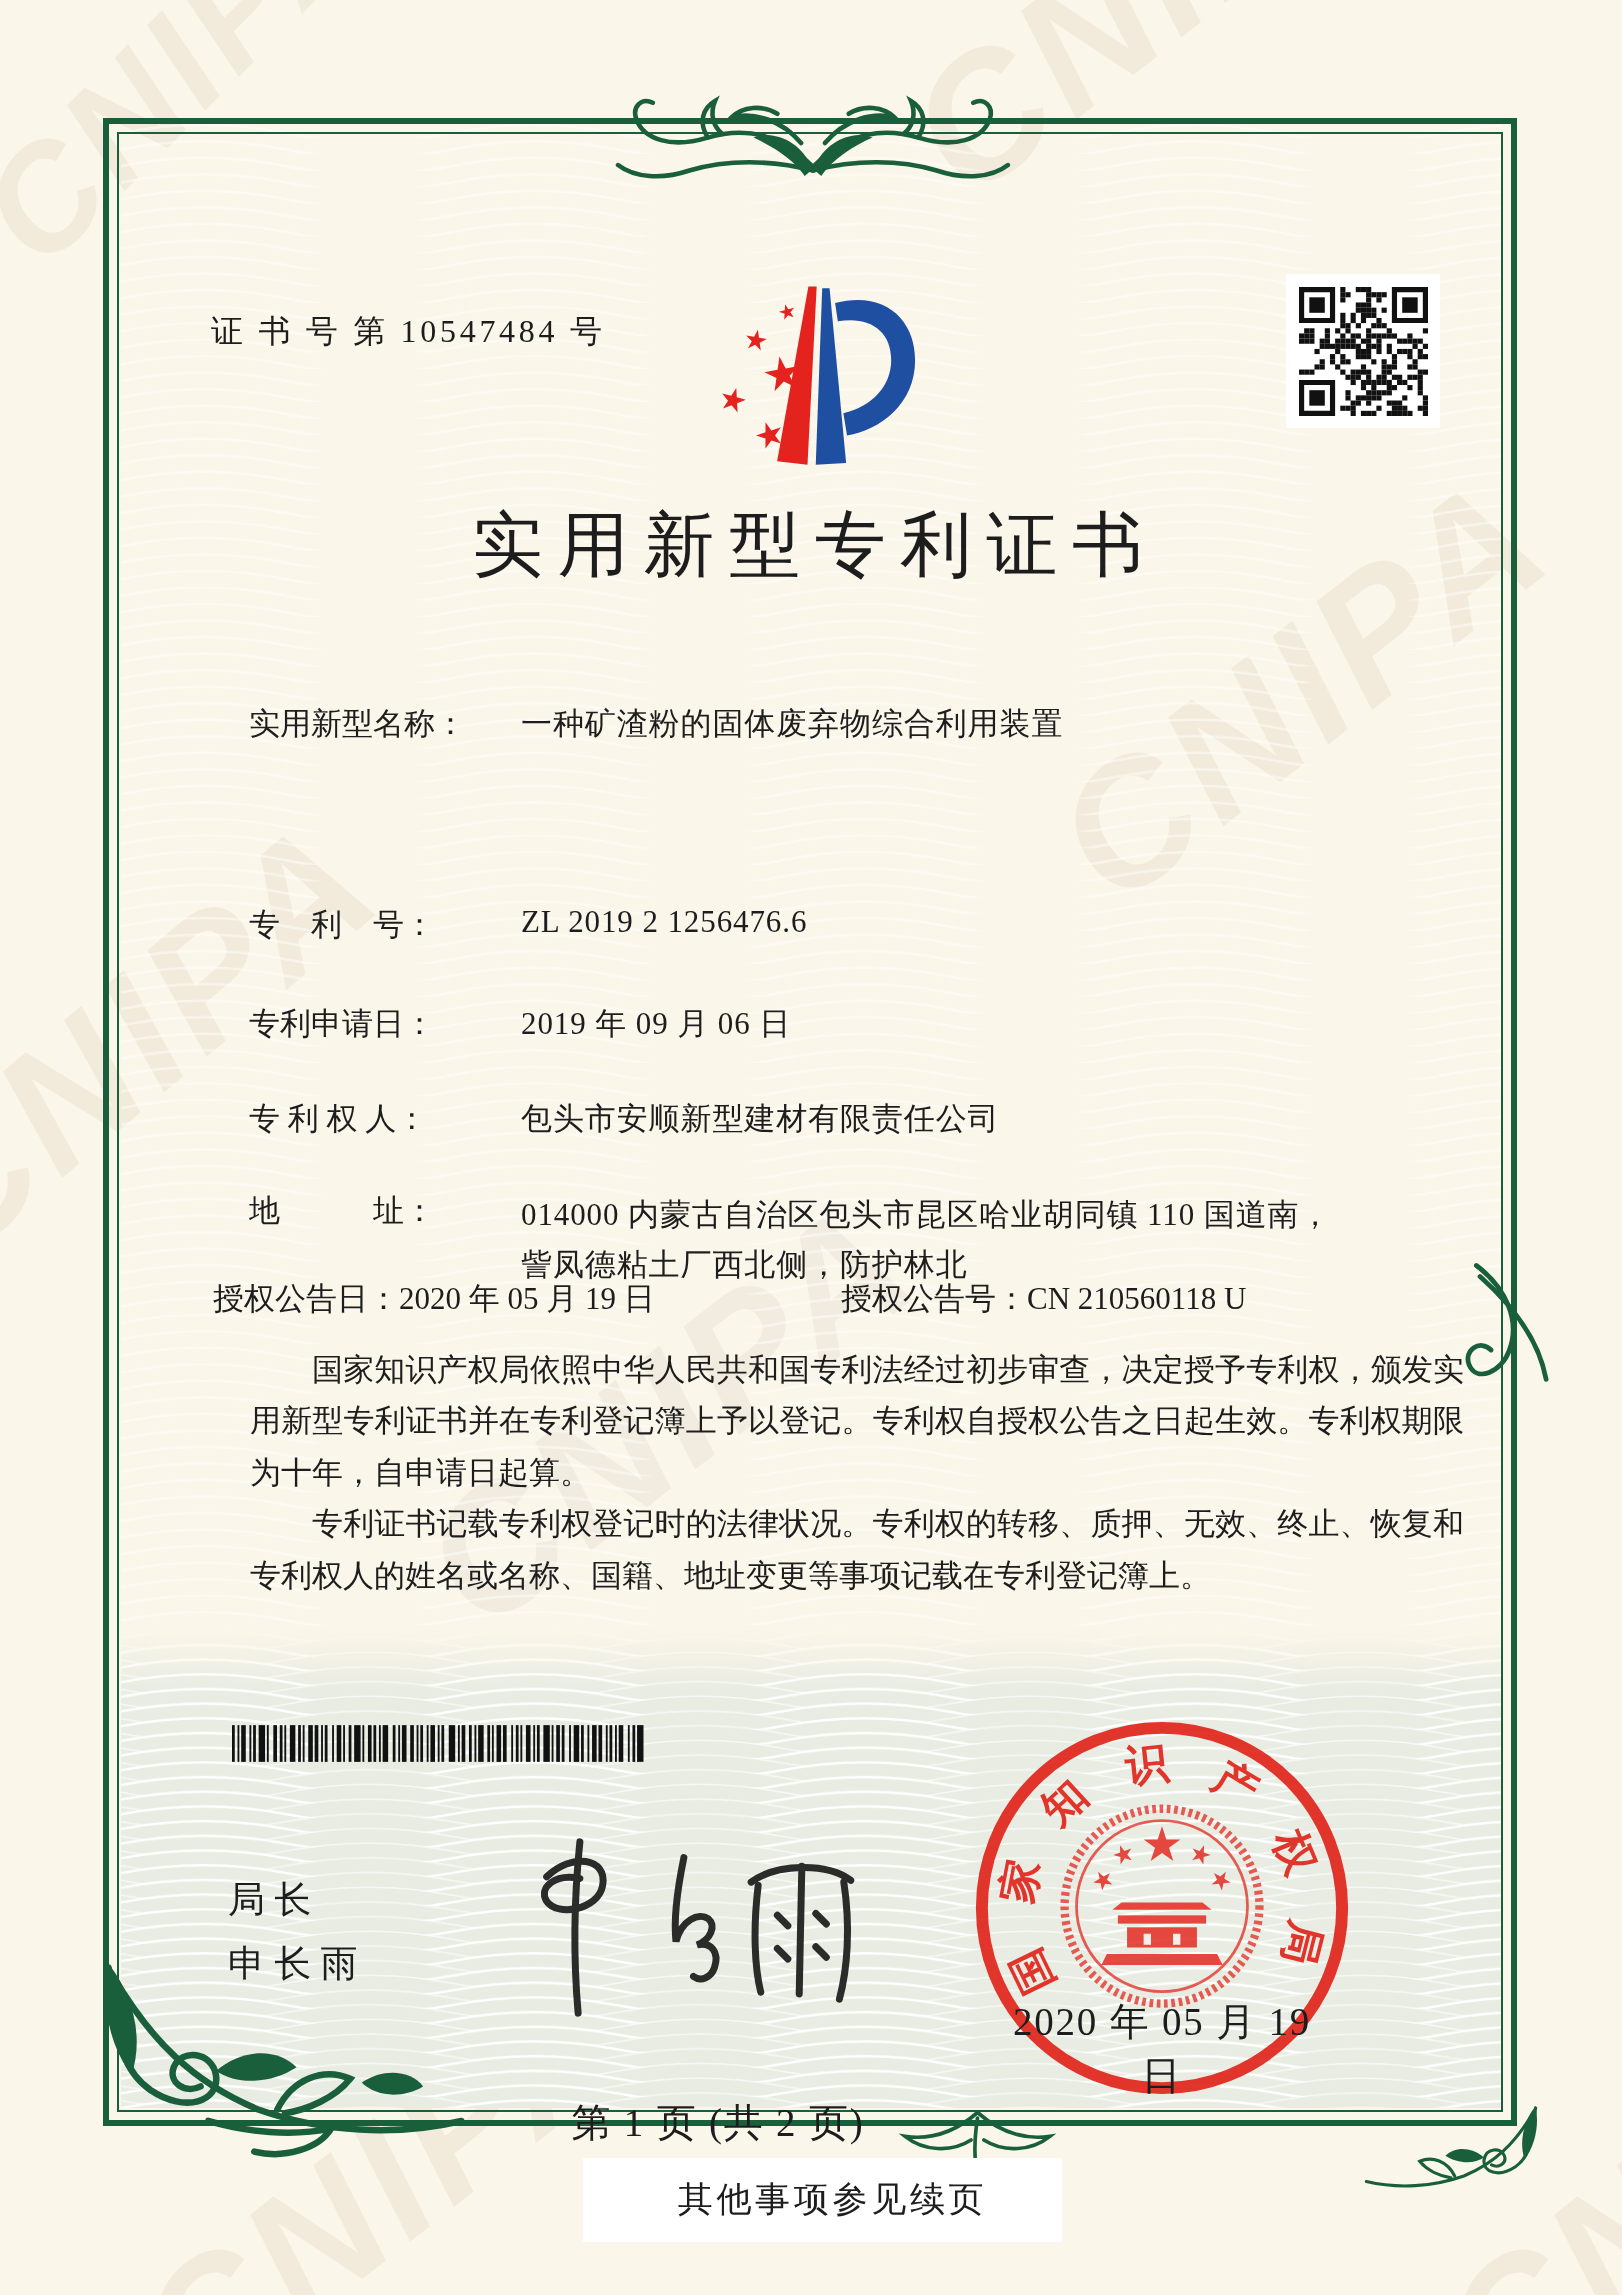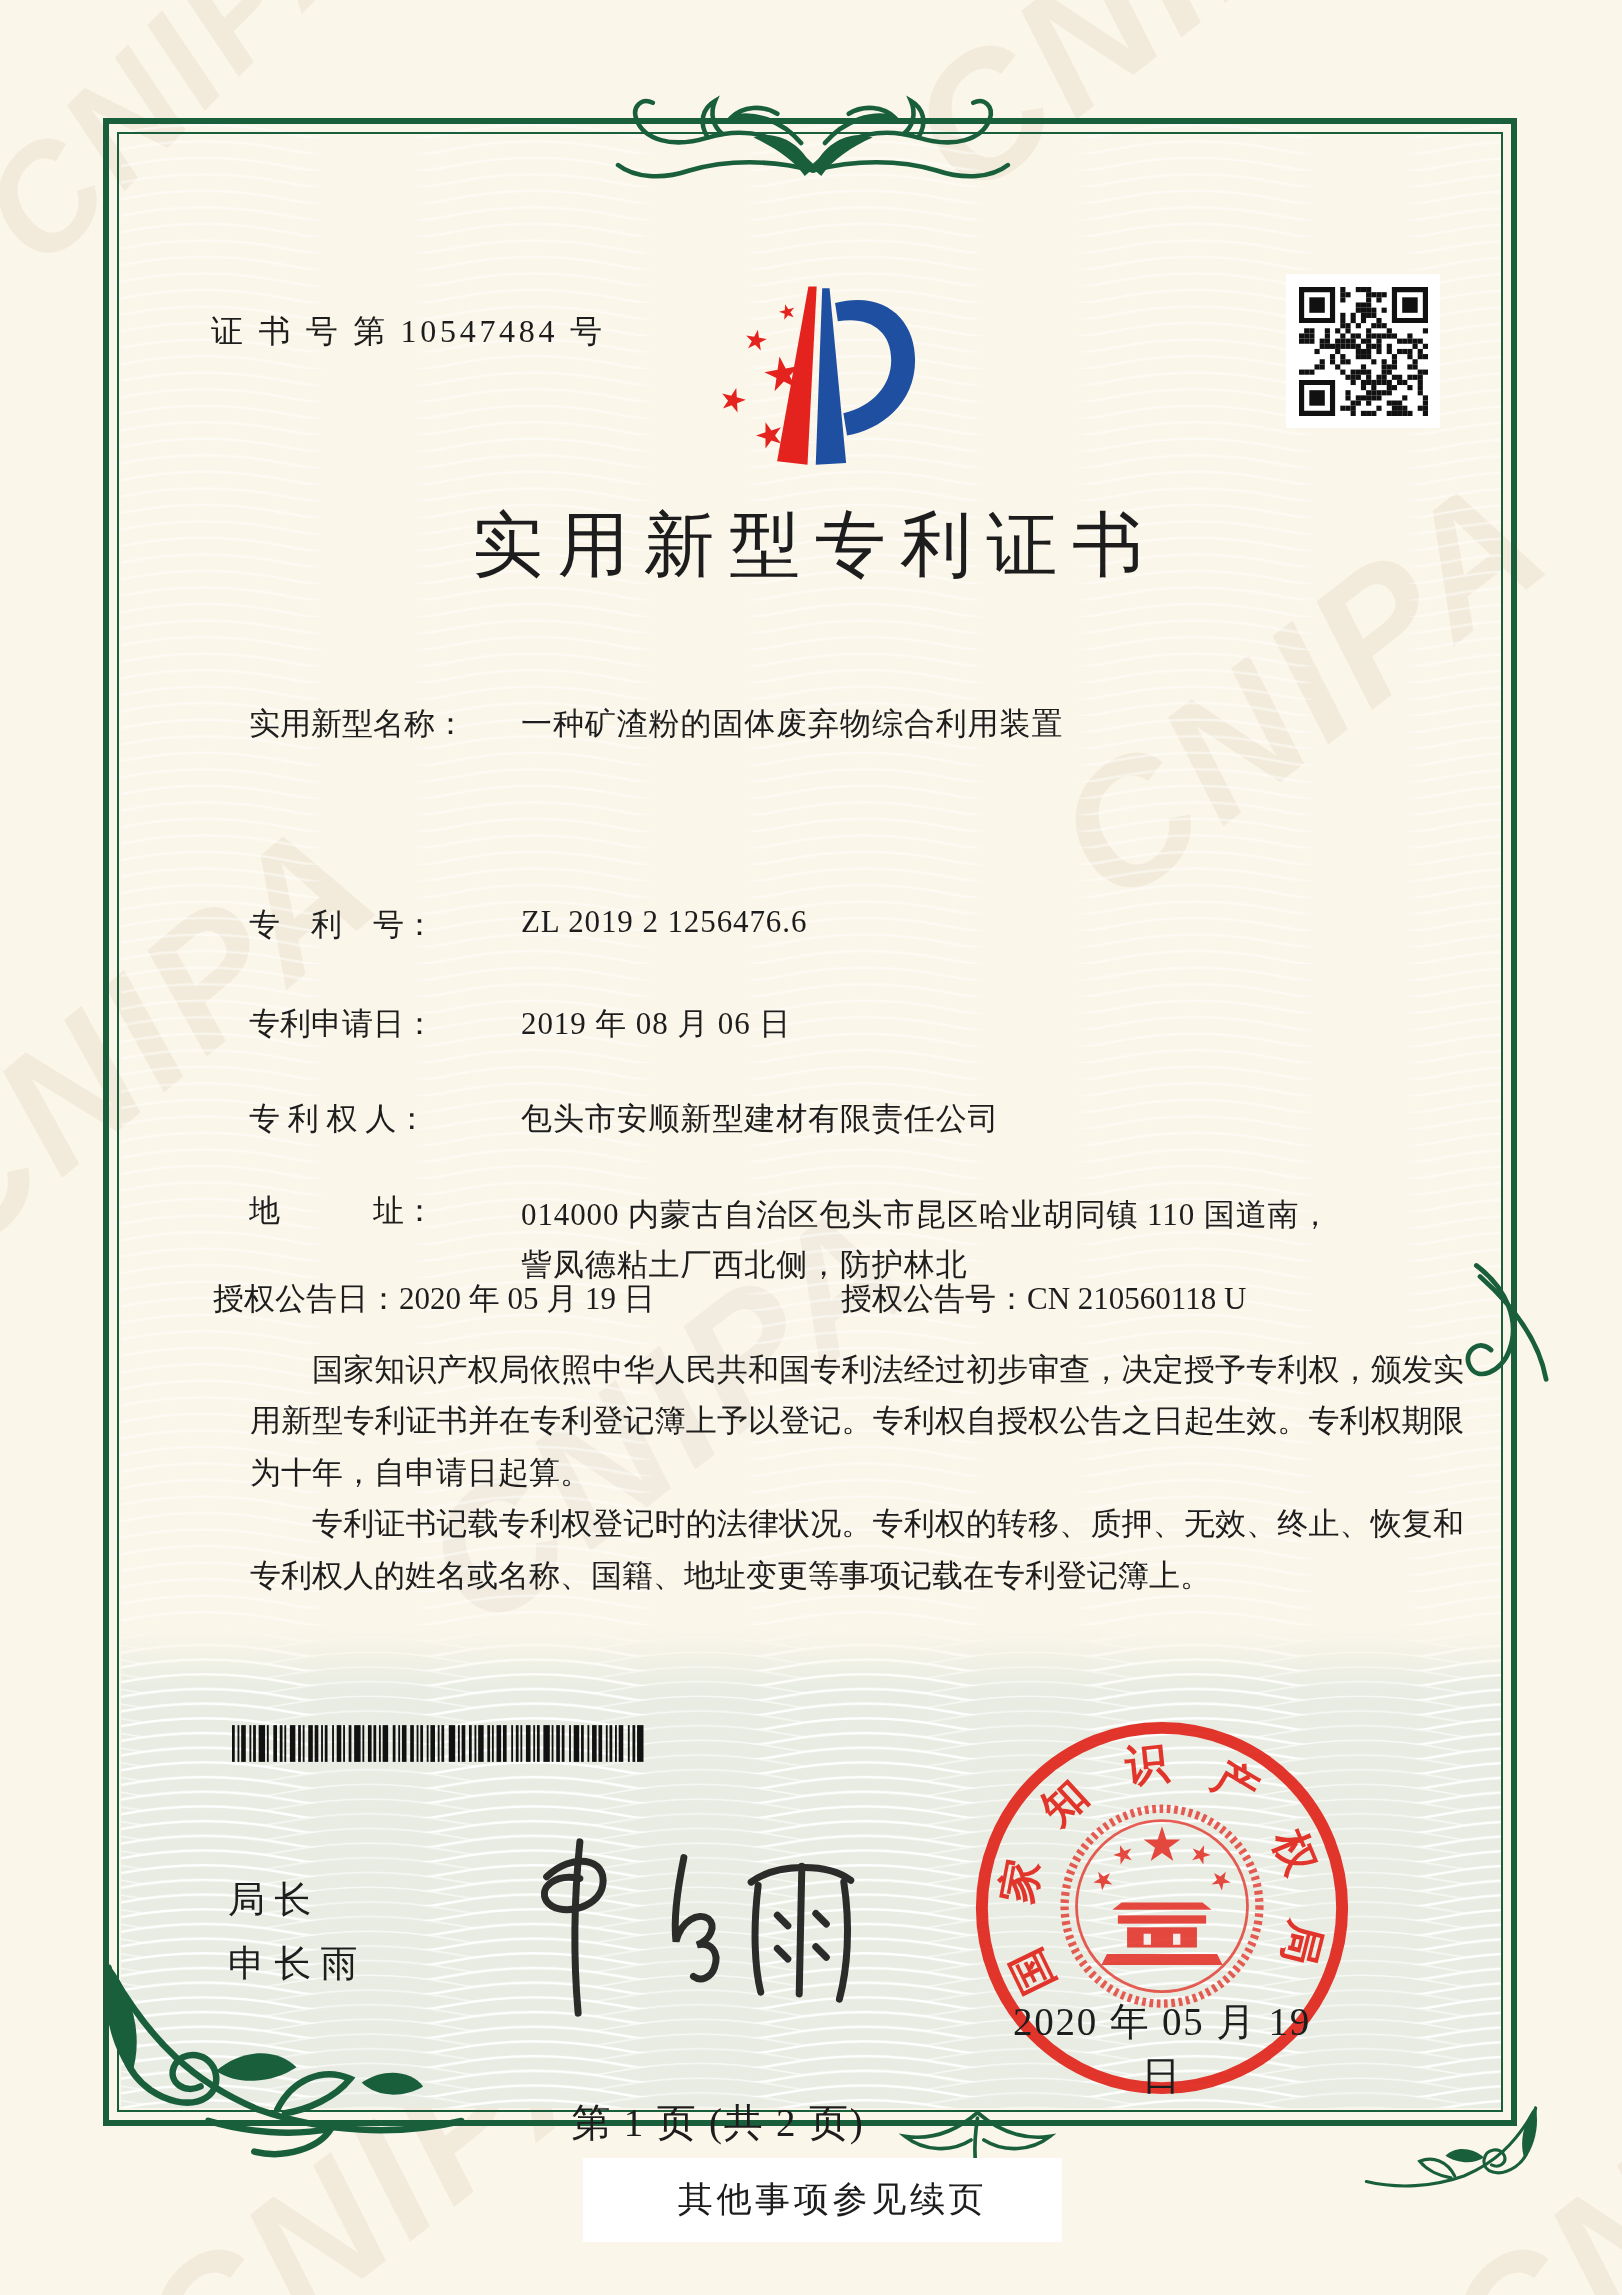--- a/index.html
+++ b/index.html
@@ -414,21 +414,21 @@
 
   <div class="title">实用新型专利证书</div>
 
   <div class="f-row r0">
     <span class="f-label">实用新型名称：</span><span class="f-value">一种矿渣粉的固体废弃物综合利用装置</span>
   </div>
   <div class="f-row r2">
     <span class="f-label">专　利　号：</span><span class="f-value">ZL 2019 2 1256476.6</span>
   </div>
   <div class="f-row r3">
-    <span class="f-label">专利申请日：</span><span class="f-value">2019 年 08 月 06 日</span>
+    <span class="f-label">专利申请日：</span><span class="f-value">2019 年 09 月 06 日</span>
   </div>
   <div class="f-row r4">
     <span class="f-label">专 利 权 人：</span><span class="f-value">包头市安顺新型建材有限责任公司</span>
   </div>
   <div class="f-row r5">
     <span class="f-label">地　　　址：</span><span class="f-value"><div>014000 内蒙古自治区包头市昆区哈业胡同镇 110 国道南，</div><div>訾凤德粘土厂西北侧，防护林北</div></span>
   </div>
   <div class="f-row grant-row">
     <span class="g-label">授权公告日：</span><span>2020 年 05 月 19 日</span>
     <span class="grant-right"><span class="g-label">授权公告号：</span><span>CN 210560118 U</span></span>

